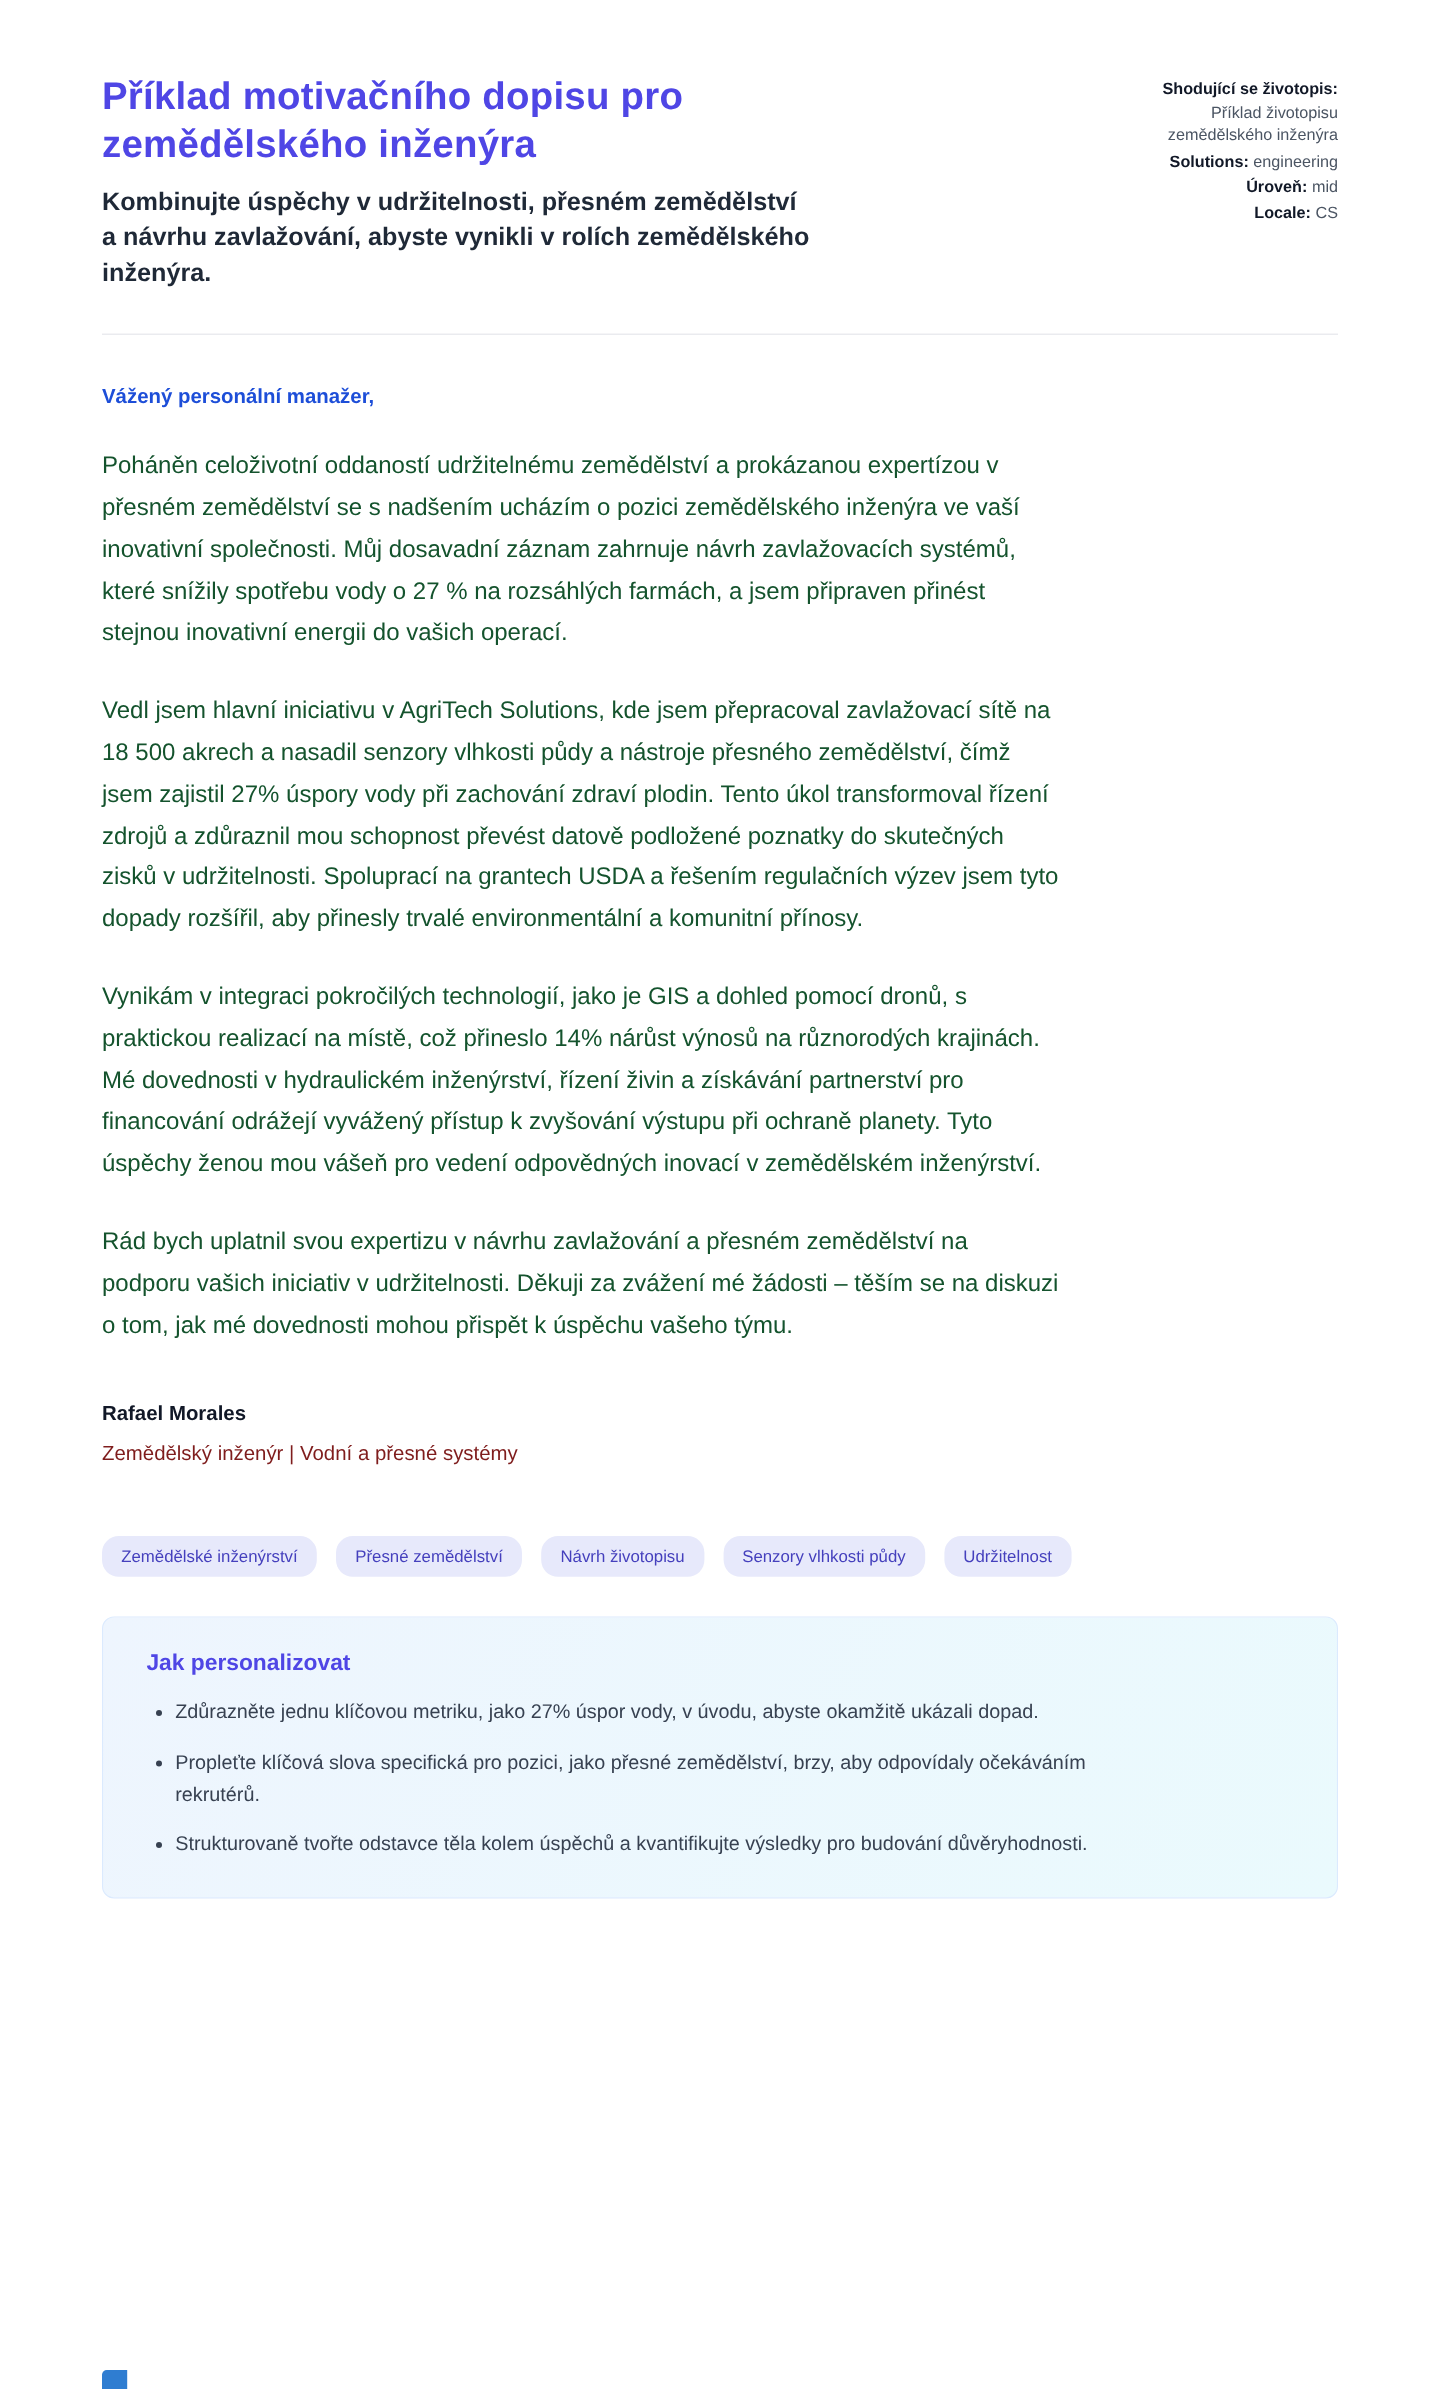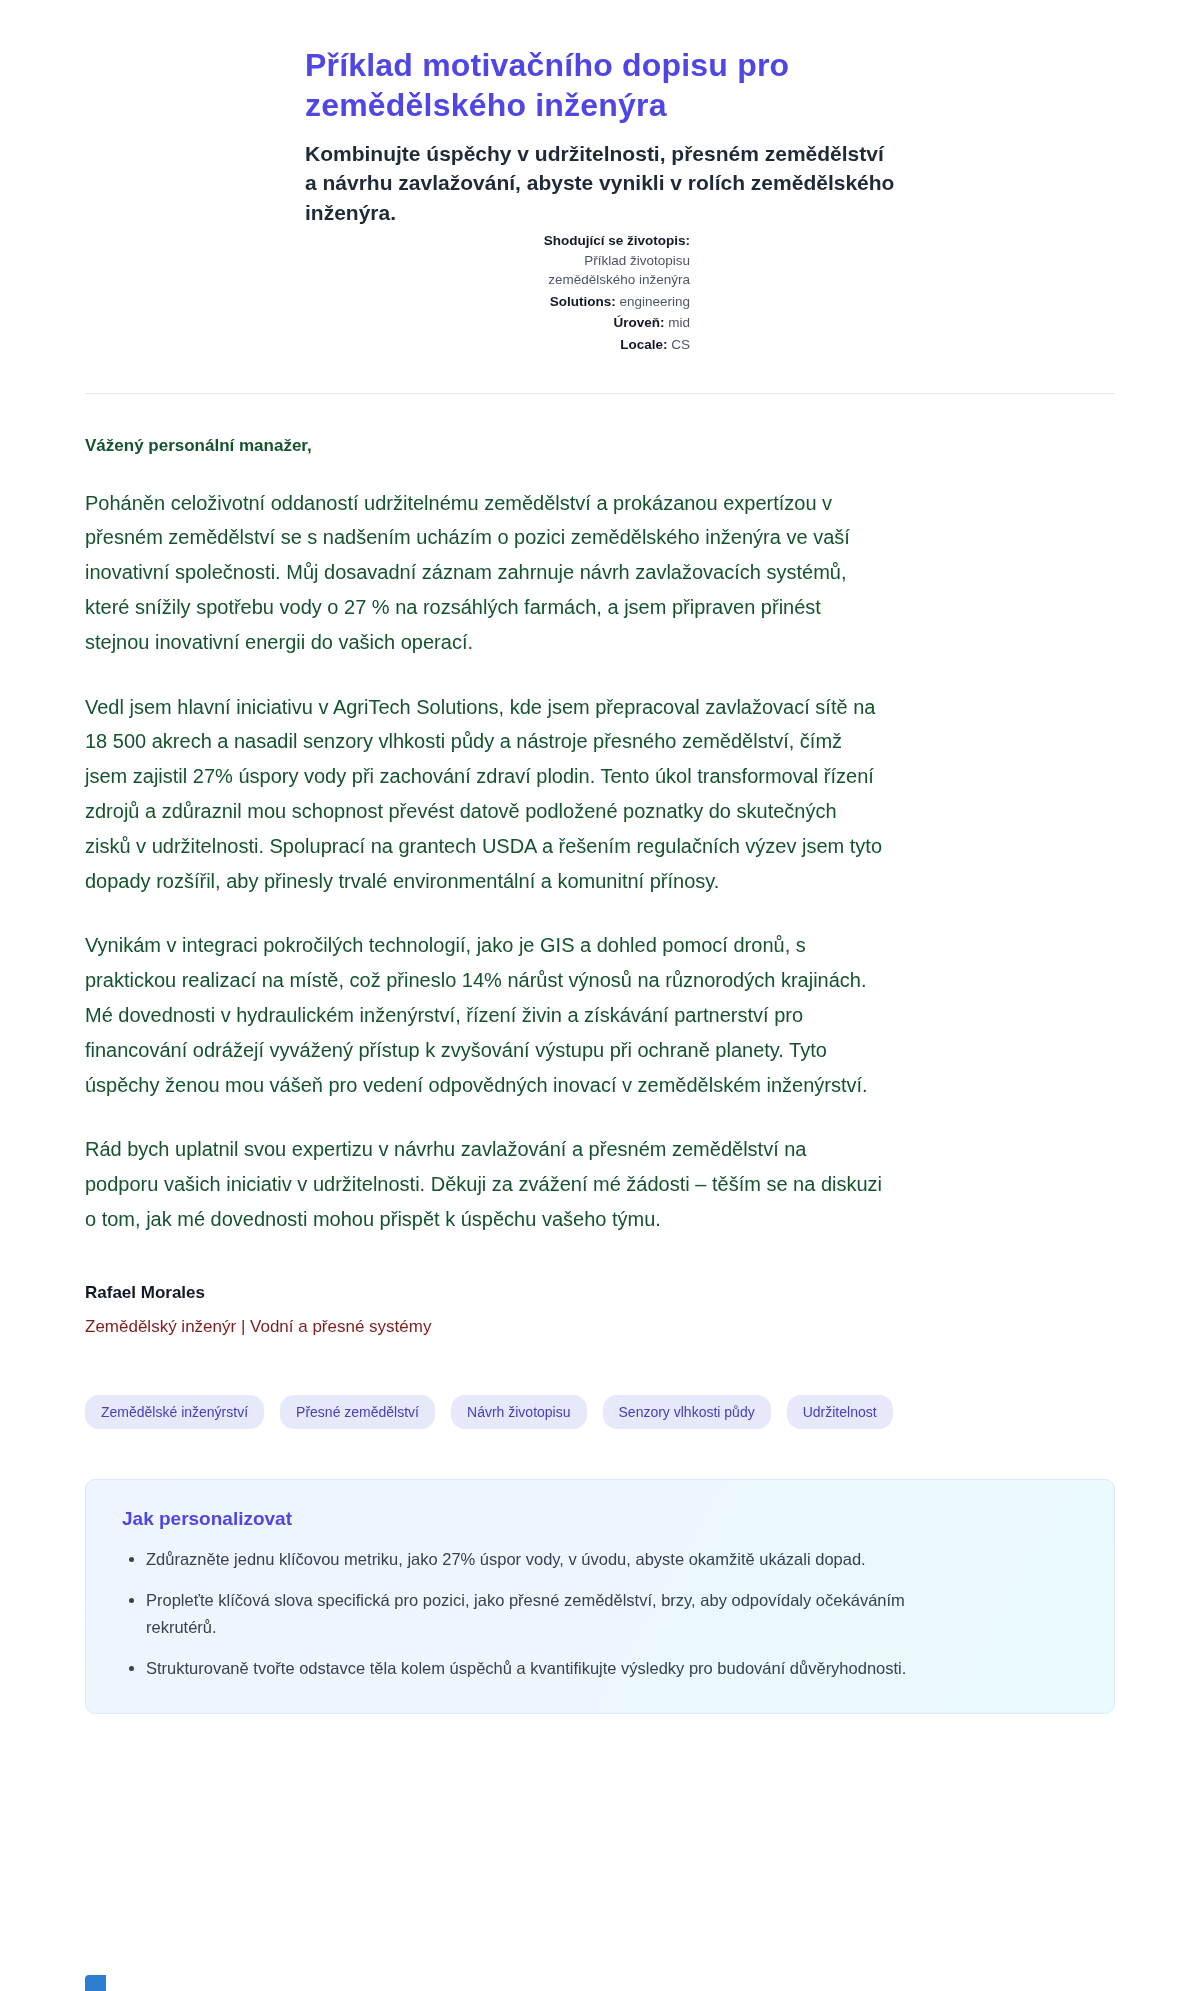--- a/index.html
+++ b/index.html
@@ -18,23 +18,22 @@
   }
   .container {
     margin: 0 85px;
     width: 1030px;
   }
 
   
   .header {
     display: flex;
     justify-content: space-between;
-    align-items: center;
-    padding-top: 45px;
-    flex-direction: column;
+    align-items: flex-start;
+    padding-top: 60px;
   }
   .header-left { width: 590px; }
   h1.title {
     margin: 0 0 14px 0;
     font-size: 32px;
     line-height: 1.25;
     font-weight: bold;
     color: #4f46e5;
     letter-spacing: 0.2px;
   }
@@ -61,21 +60,21 @@
     border: none;
     border-top: 1px solid #e5e7eb;
     margin: 36px 0 0 0;
   }
 
   
   .salutation {
     margin: 42px 0 0 0;
     font-size: 17px;
     font-weight: bold;
-    color: #14532d;
+    color: #1d4ed8;
   }
   .paragraph {
     margin: 30px 0 0 0;
     max-width: 800px;
     font-size: 20px;
     line-height: 1.74;
     color: #14532d;
   }
   .sig-name {
     margin: 46px 0 0 0;
@@ -103,21 +102,21 @@
     background: #e7e9fb;
     color: #4540bd;
     font-size: 14px;
     border-radius: 14px;
     cursor: pointer;
     white-space: nowrap;
   }
 
   
   .tips {
-    margin-top: 50px;
+    margin-top: 33px;
     border-radius: 10px;
     border: 1px solid #dbeafe;
     background: linear-gradient(120deg, #eef5fe 0%, #eafafd 100%);
     padding: 28px 20px 30px 36px;
     box-sizing: border-box;
   }
   .tips h2 {
     margin: 0 0 16px 0;
     font-size: 19px;
     font-weight: bold;

